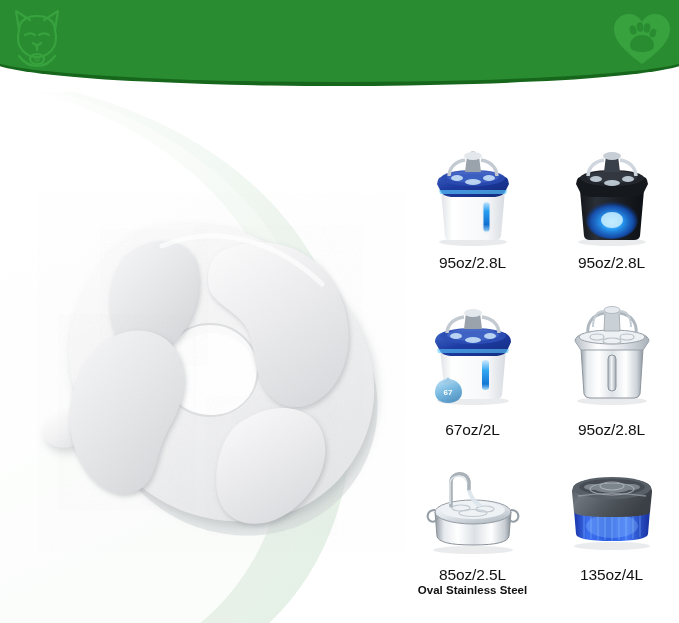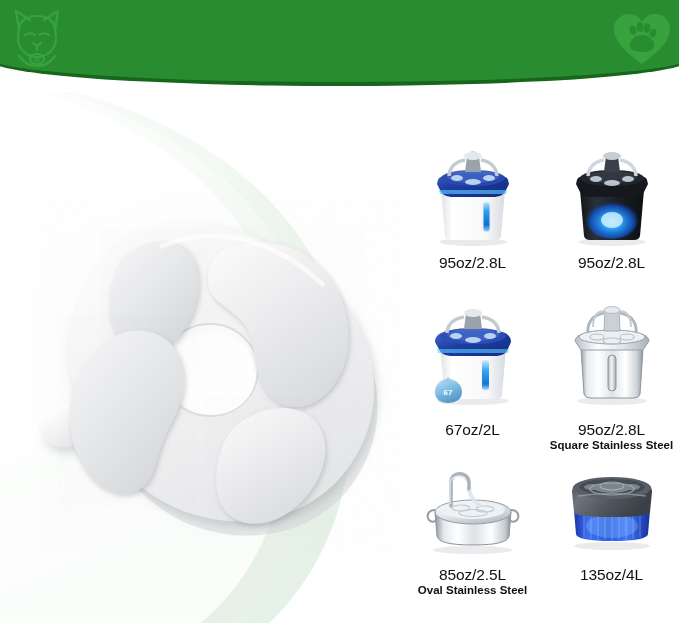--- a/index.html
+++ b/index.html
@@ -454,21 +454,20 @@
           <g fill="none" stroke="#b9c1c8" stroke-width="1.2">
             <ellipse cx="40" cy="40" rx="7" ry="3"></ellipse>
             <ellipse cx="70" cy="40" rx="7" ry="3"></ellipse>
             <ellipse cx="55" cy="44" rx="9" ry="3"></ellipse>
           </g>
 
           <rect x="51" y="58" width="8" height="36" rx="4" fill="url(#winG)" stroke="#8e969e" stroke-width="1"></rect>
         </svg>
       </div>
       <div class="cap">95oz/2.8L</div>
-      <div class="subcap">Square Stainless Steel</div>
     </div>
 
     <div class="cell r3">
       <div class="art">
         <svg width="116" height="100" viewBox="0 0 116 100">
           <defs>
             <linearGradient id="ovalB" x1="0" y1="0" x2="1" y2="0">
               <stop offset="0%" stop-color="#8f979f"></stop>
               <stop offset="12%" stop-color="#e6eaee"></stop>
               <stop offset="30%" stop-color="#ffffff"></stop>

